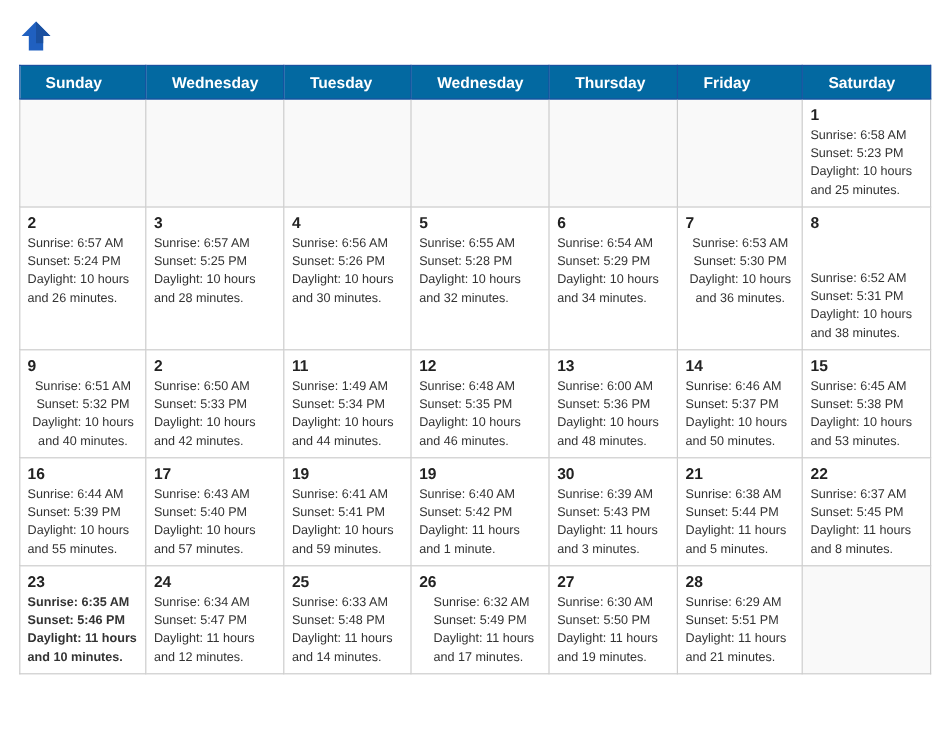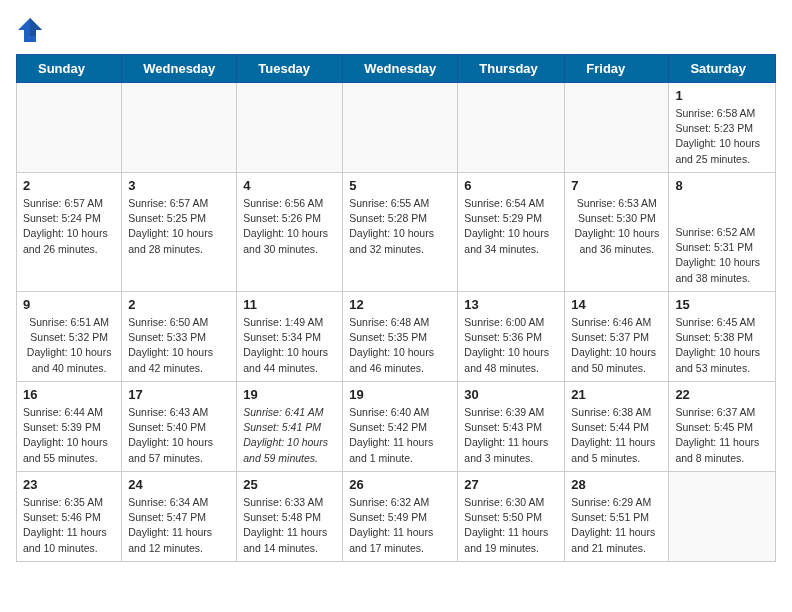--- a/index.html
+++ b/index.html
@@ -228,21 +228,21 @@
 Daylight: 10 hours and 55 minutes.</div>
         </td>
         <td>
           <div class="day-num">17</div>
           <div class="day-info" style="white-space: pre-line;">Sunrise: 6:43 AM
 Sunset: 5:40 PM
 Daylight: 10 hours and 57 minutes.</div>
         </td>
         <td>
           <div class="day-num">19</div>
-          <div class="day-info" style="white-space: pre-line; font-style: italic;">Sunrise: 6:41 AM
+          <div class="day-info" style="white-space: pre-line;">Sunrise: 6:41 AM
 Sunset: 5:41 PM
 Daylight: 10 hours and 59 minutes.</div>
         </td>
         <td>
           <div class="day-num">19</div>
           <div class="day-info" style="white-space: pre-line;">Sunrise: 6:40 AM
 Sunset: 5:42 PM
 Daylight: 11 hours and 1 minute.</div>
         </td>
         <td>
@@ -260,39 +260,39 @@
         <td>
           <div class="day-num">22</div>
           <div class="day-info" style="white-space: pre-line;">Sunrise: 6:37 AM
 Sunset: 5:45 PM
 Daylight: 11 hours and 8 minutes.</div>
         </td>
       </tr>
       <tr class="week-row">
         <td>
           <div class="day-num">23</div>
-          <div class="day-info" style="white-space: pre-line;">Sunrise: 6:35 AM
+          <div class="day-info" style="white-space: pre-line; font-weight: bold;">Sunrise: 6:35 AM
 Sunset: 5:46 PM
 Daylight: 11 hours and 10 minutes.</div>
         </td>
         <td>
           <div class="day-num">24</div>
           <div class="day-info" style="white-space: pre-line;">Sunrise: 6:34 AM
 Sunset: 5:47 PM
 Daylight: 11 hours and 12 minutes.</div>
         </td>
         <td>
           <div class="day-num">25</div>
           <div class="day-info" style="white-space: pre-line;">Sunrise: 6:33 AM
 Sunset: 5:48 PM
 Daylight: 11 hours and 14 minutes.</div>
         </td>
         <td>
           <div class="day-num">26</div>
-          <div class="day-info" style="white-space: pre-line;">Sunrise: 6:32 AM
+          <div class="day-info" style="white-space: pre-line; margin-left: 12px;">Sunrise: 6:32 AM
 Sunset: 5:49 PM
 Daylight: 11 hours and 17 minutes.</div>
         </td>
         <td>
           <div class="day-num">27</div>
           <div class="day-info" style="white-space: pre-line;">Sunrise: 6:30 AM
 Sunset: 5:50 PM
 Daylight: 11 hours and 19 minutes.</div>
         </td>
         <td>

